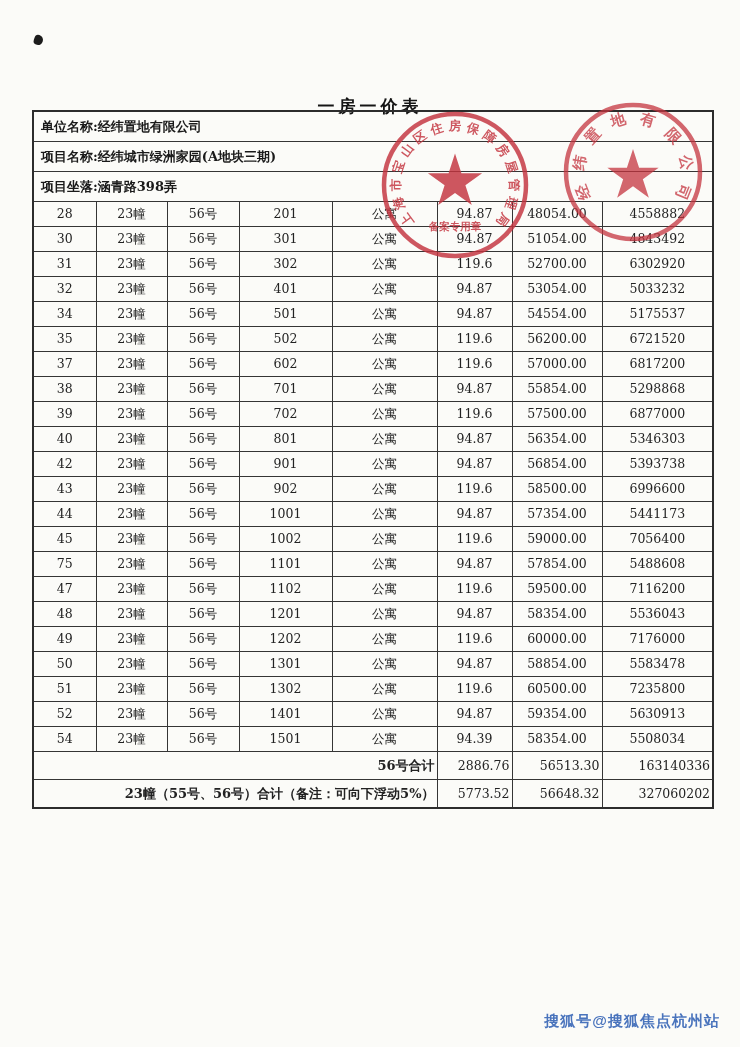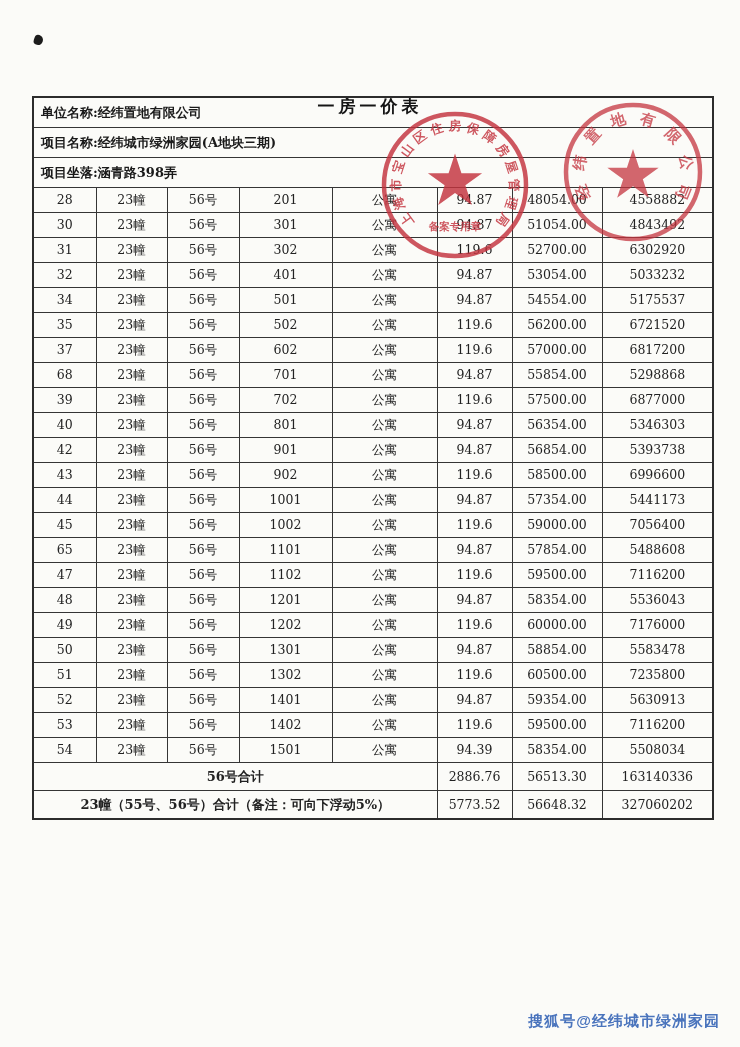--- a/index.html
+++ b/index.html
@@ -13,21 +13,21 @@
     color: #1d1d1d;
   }
   .page-title {
     position: absolute; top: 78px; left: 0; width: 100%;
     text-align: center;
     font-size: 17px; font-weight: bold; letter-spacing: 4px;
     color: #151515;
     margin-top: 17px;
   }
   table.price-table {
-    position: absolute; left: 32px; top: 96px;
+    position: absolute; left: 32px; top: 110px;
     width: 680px;
     border-collapse: collapse;
     table-layout: fixed;
   }
   table.price-table td {
     border: 1px solid #353535;
     font-size: 12.5px;
     text-align: center;
     padding: 0 2px;
     height: 24px;
@@ -39,21 +39,21 @@
   table.price-table { border: 2px solid #2c2c2c; }
   tr.hdr td {
     text-align: left;
     padding-left: 7px;
     font-size: 13px;
     font-weight: bold;
     height: 29px;
     line-height: 29px;
     color: #1a1a1a;
   }
-  tr.sum td { height: 27px; line-height: 27px; }
+  tr.sum td { height: 27px; line-height: 27px; text-align: right; }
   tr.sum td.sum-label { font-weight: bold; font-size: 13px; }
   .stamp {
     position: absolute;
     pointer-events: none;
     z-index: 3;
   }
   .seal {
     font-family: "DejaVu Serif", "Liberation Serif", serif;
     font-weight: bold;
   }
@@ -170,21 +170,21 @@
         <td>37</td>
         <td>23幢</td>
         <td>56号</td>
         <td>602</td>
         <td>公寓</td>
         <td>119.6</td>
         <td>57000.00</td>
         <td>6817200</td>
       </tr>
       <tr>
-        <td>68</td>
+        <td>38</td>
         <td>23幢</td>
         <td>56号</td>
         <td>701</td>
         <td>公寓</td>
         <td>94.87</td>
         <td>55854.00</td>
         <td>5298868</td>
       </tr>
       <tr>
         <td>39</td>
@@ -240,21 +240,21 @@
         <td>45</td>
         <td>23幢</td>
         <td>56号</td>
         <td>1002</td>
         <td>公寓</td>
         <td>119.6</td>
         <td>59000.00</td>
         <td>7056400</td>
       </tr>
       <tr>
-        <td>65</td>
+        <td>75</td>
         <td>23幢</td>
         <td>56号</td>
         <td>1101</td>
         <td>公寓</td>
         <td>94.87</td>
         <td>57854.00</td>
         <td>5488608</td>
       </tr>
       <tr>
         <td>47</td>
@@ -308,30 +308,20 @@
       </tr>
       <tr>
         <td>52</td>
         <td>23幢</td>
         <td>56号</td>
         <td>1401</td>
         <td>公寓</td>
         <td>94.87</td>
         <td>59354.00</td>
         <td>5630913</td>
-      </tr>
-      <tr>
-        <td>53</td>
-        <td>23幢</td>
-        <td>56号</td>
-        <td>1402</td>
-        <td>公寓</td>
-        <td>119.6</td>
-        <td>59500.00</td>
-        <td>7116200</td>
       </tr>
       <tr>
         <td>54</td>
         <td>23幢</td>
         <td>56号</td>
         <td>1501</td>
         <td>公寓</td>
         <td>94.39</td>
         <td>58354.00</td>
         <td>5508034</td>
@@ -388,13 +378,13 @@
         <text transform="rotate(16) translate(0,-49)" text-anchor="middle" font-size="15">有</text>
         <text transform="rotate(48) translate(0,-49)" text-anchor="middle" font-size="15">限</text>
         <text transform="rotate(80) translate(0,-49)" text-anchor="middle" font-size="15">公</text>
         <text transform="rotate(112) translate(0,-49)" text-anchor="middle" font-size="15">司</text>
       </g>
   </g>
 </svg>
 
 <div class="artifact a1"></div>
 
-<div class="watermark">搜狐号@经纬城市绿洲家园</div>
+<div class="watermark">搜狐号@搜狐焦点杭州站</div>
 
 </body></html>

